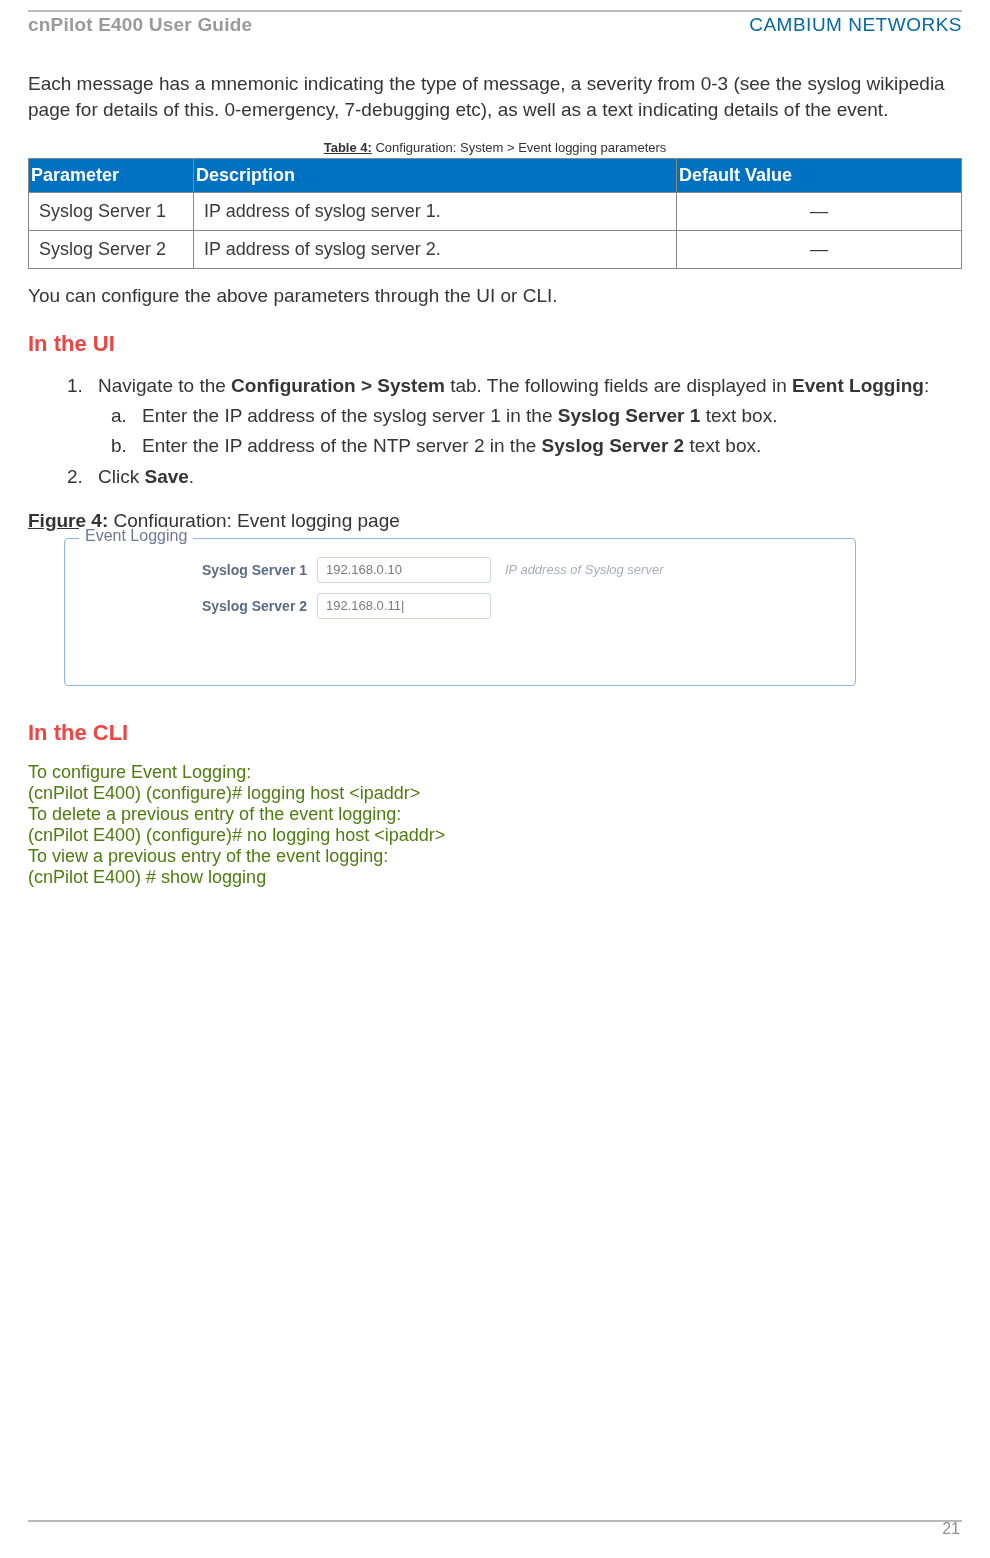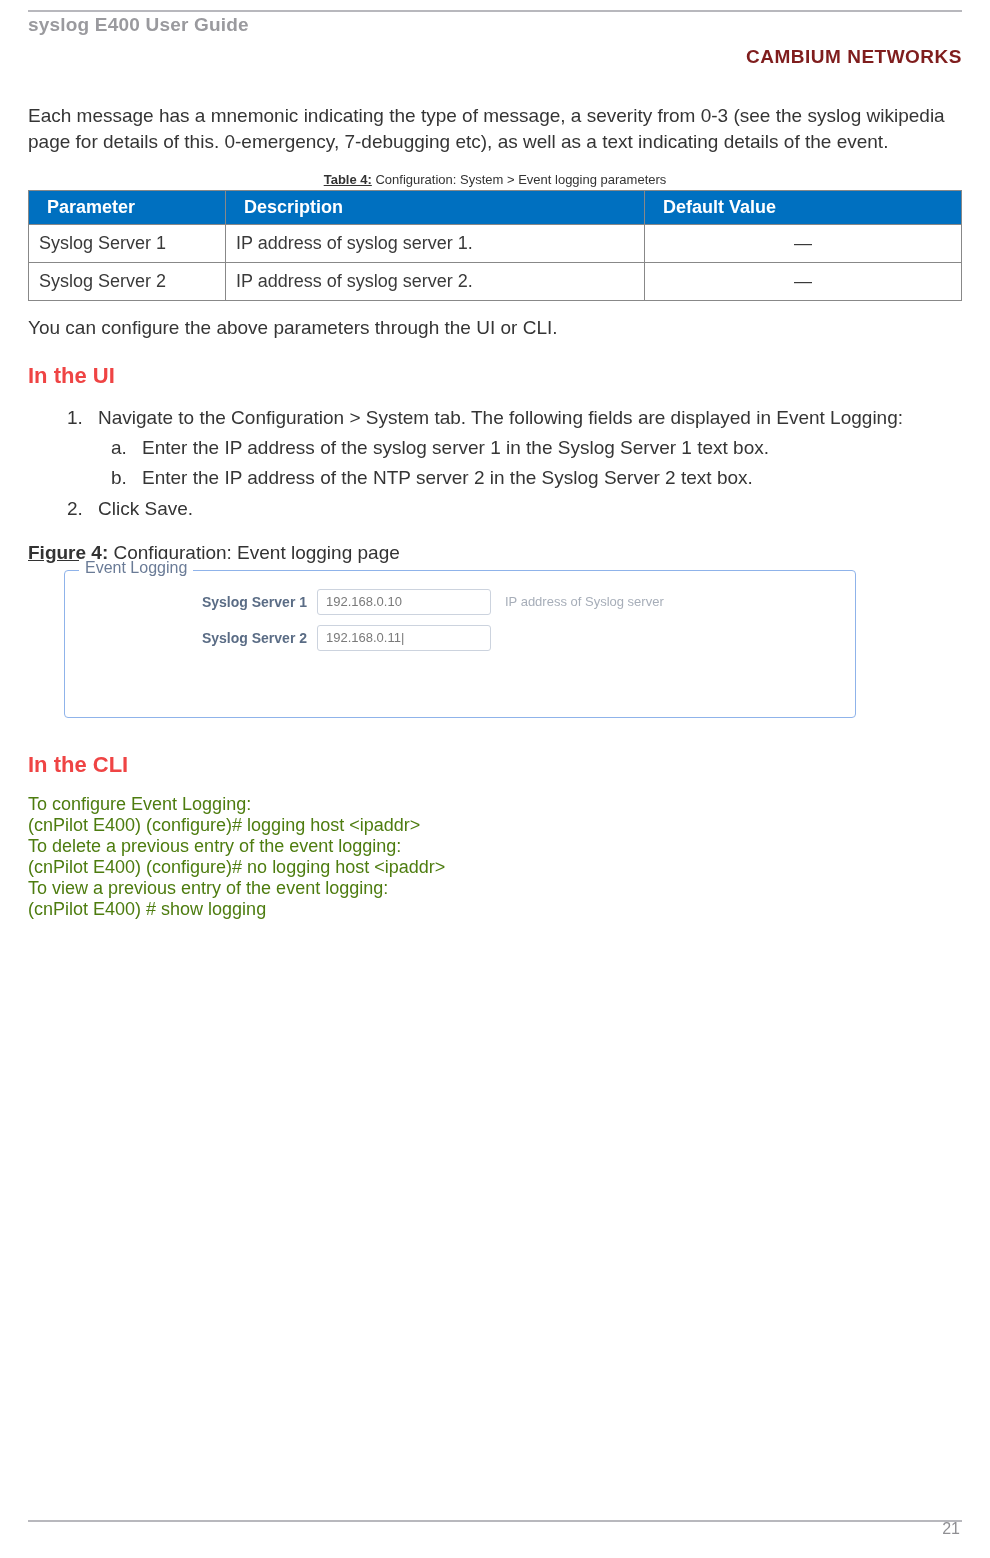--- a/index.html
+++ b/index.html
@@ -24,25 +24,24 @@
     padding-top: 2px;
     margin-bottom: 20px;
   }
   .top-left {
     font-weight: bold;
     color: #9a9a9e;
     letter-spacing: 0.2px;
     font-size: 19px;
   }
   .top-right {
-    font-weight: bold;
-    color: #7f1d1d;
+    font-weight: normal;
+    color: #0369a1;
     letter-spacing: 0.5px;
     font-size: 19px;
-    margin-top: 32px;
   }
   .intro {
     font-size: 19px;
     color: #353535;
     line-height: 1.35;
     margin: 35px 0 18px 0;
   }
   .table-caption {
     font-size: 13px;
     margin-bottom: 3px;
@@ -55,21 +54,21 @@
   table.params {
     width: 100%;
     border-collapse: collapse;
     font-size: 18px;
   }
   table.params th {
     background: #0070c0;
     color: #fff;
     text-align: left;
     font-weight: bold;
-    padding: 6px 18px;
+    padding: 6px 2px;
     border: 1px solid #888;
   }
   table.params td {
     border: 1px solid #888;
     padding: 8px 10px;
     color: #3a3a3a;
   }
   table.params td.center {
     text-align: center;
   }
@@ -160,20 +159,21 @@
     font-size: 13px;
     color: #7a7a7a;
     box-sizing: border-box;
     display: flex;
     align-items: center;
     background: #fff;
   }
   .scr-hint {
     margin-left: 14px;
     font-size: 13px;
+    font-style: italic;
     color: #a7aeb9;
   }
   .cli-block p {
     font-size: 18px;
     color: #4d7c0f;
     margin: 0 0;
   }
   .footer-rule {
     position: absolute;
     bottom: 36px;
@@ -181,28 +181,28 @@
     right: 28px;
     border-top: 2px solid #b8b8bd;
   }
   .page-number {
     position: absolute;
     bottom: 20px;
     right: 30px;
     color: #8f8f93;
     font-size: 16px;
   }
-  .b { font-weight: normal; }
+  .b { font-weight: bold; }
 </style>
 </head>
 <body>
 
 <div class="page">
   <div class="top-rule">
-    <div class="top-left">syslog E400 User Guide</div>
+    <div class="top-left">cnPilot E400 User Guide</div>
     <div class="top-right">CAMBIUM NETWORKS</div>
   </div>
 
   <p class="intro">Each message has a mnemonic indicating the type of message, a severity from 0-3 (see the syslog wikipedia page for details of this. 0-emergency, 7-debugging etc), as well as a text indicating details of the event.</p>
 
   <div class="table-caption">
     <span class="underline">Table 4:</span><span> Configuration: System &gt; Event logging parameters</span>
   </div>
   <table class="params">
     <thead>

